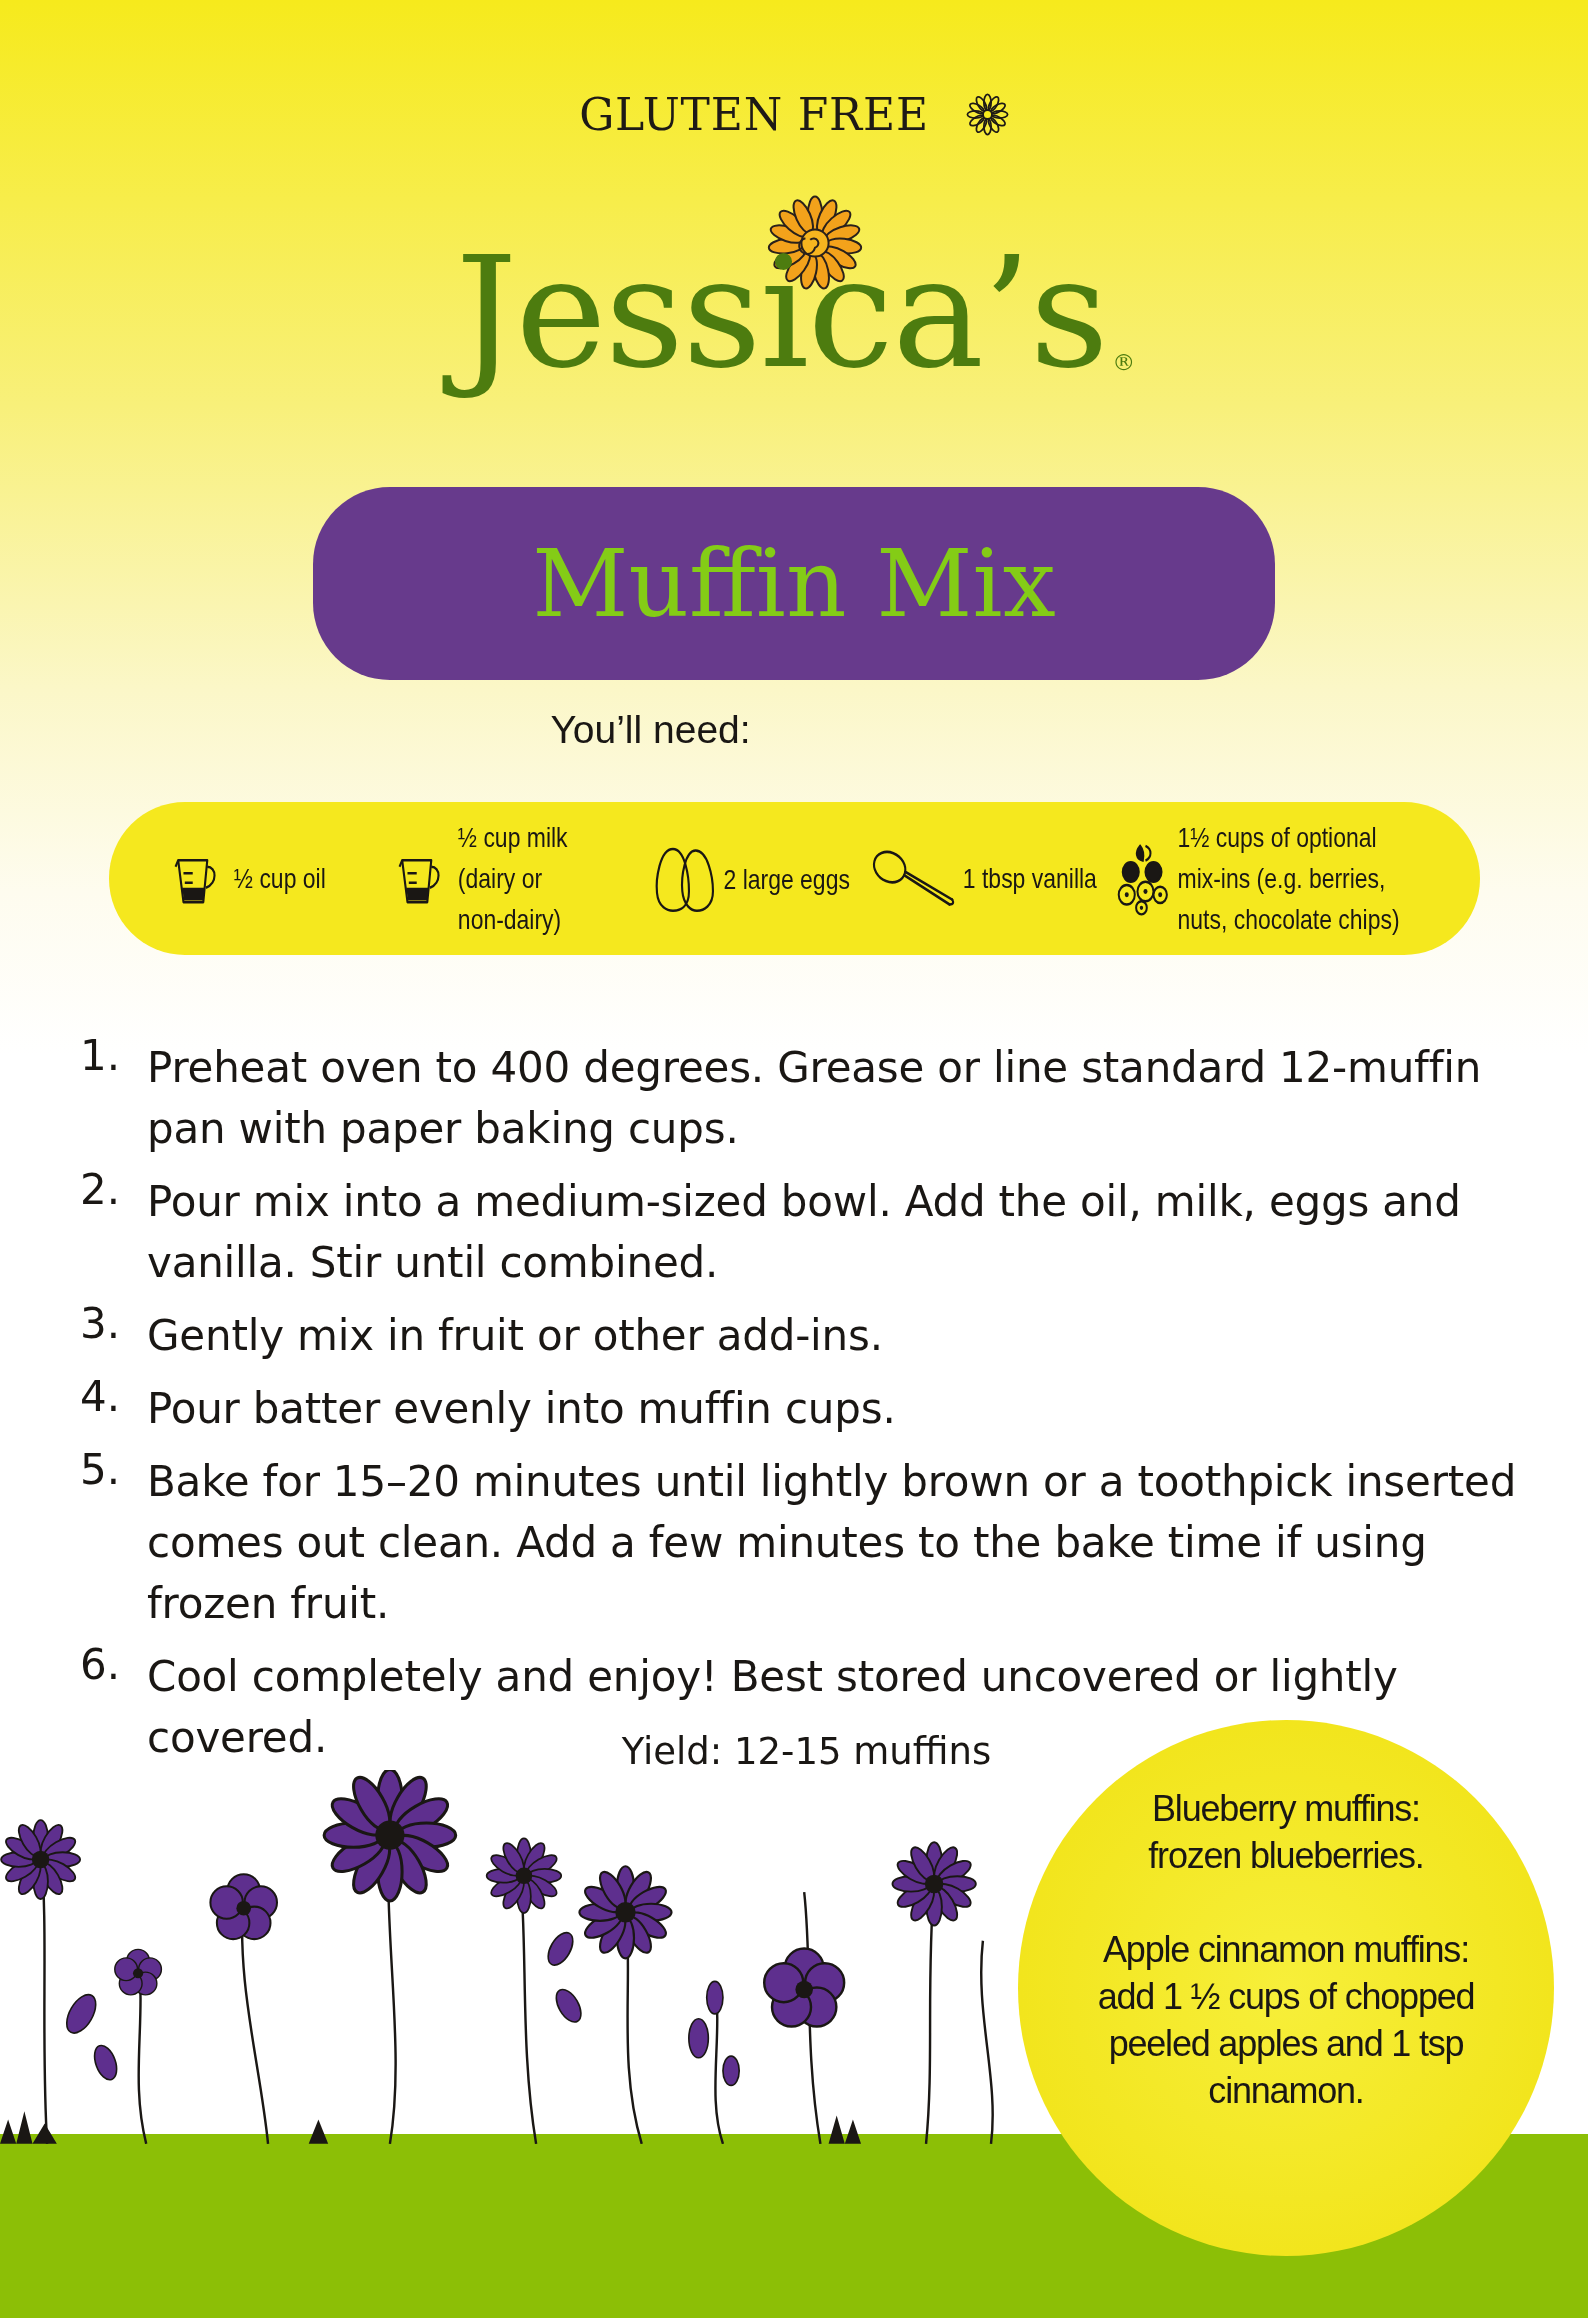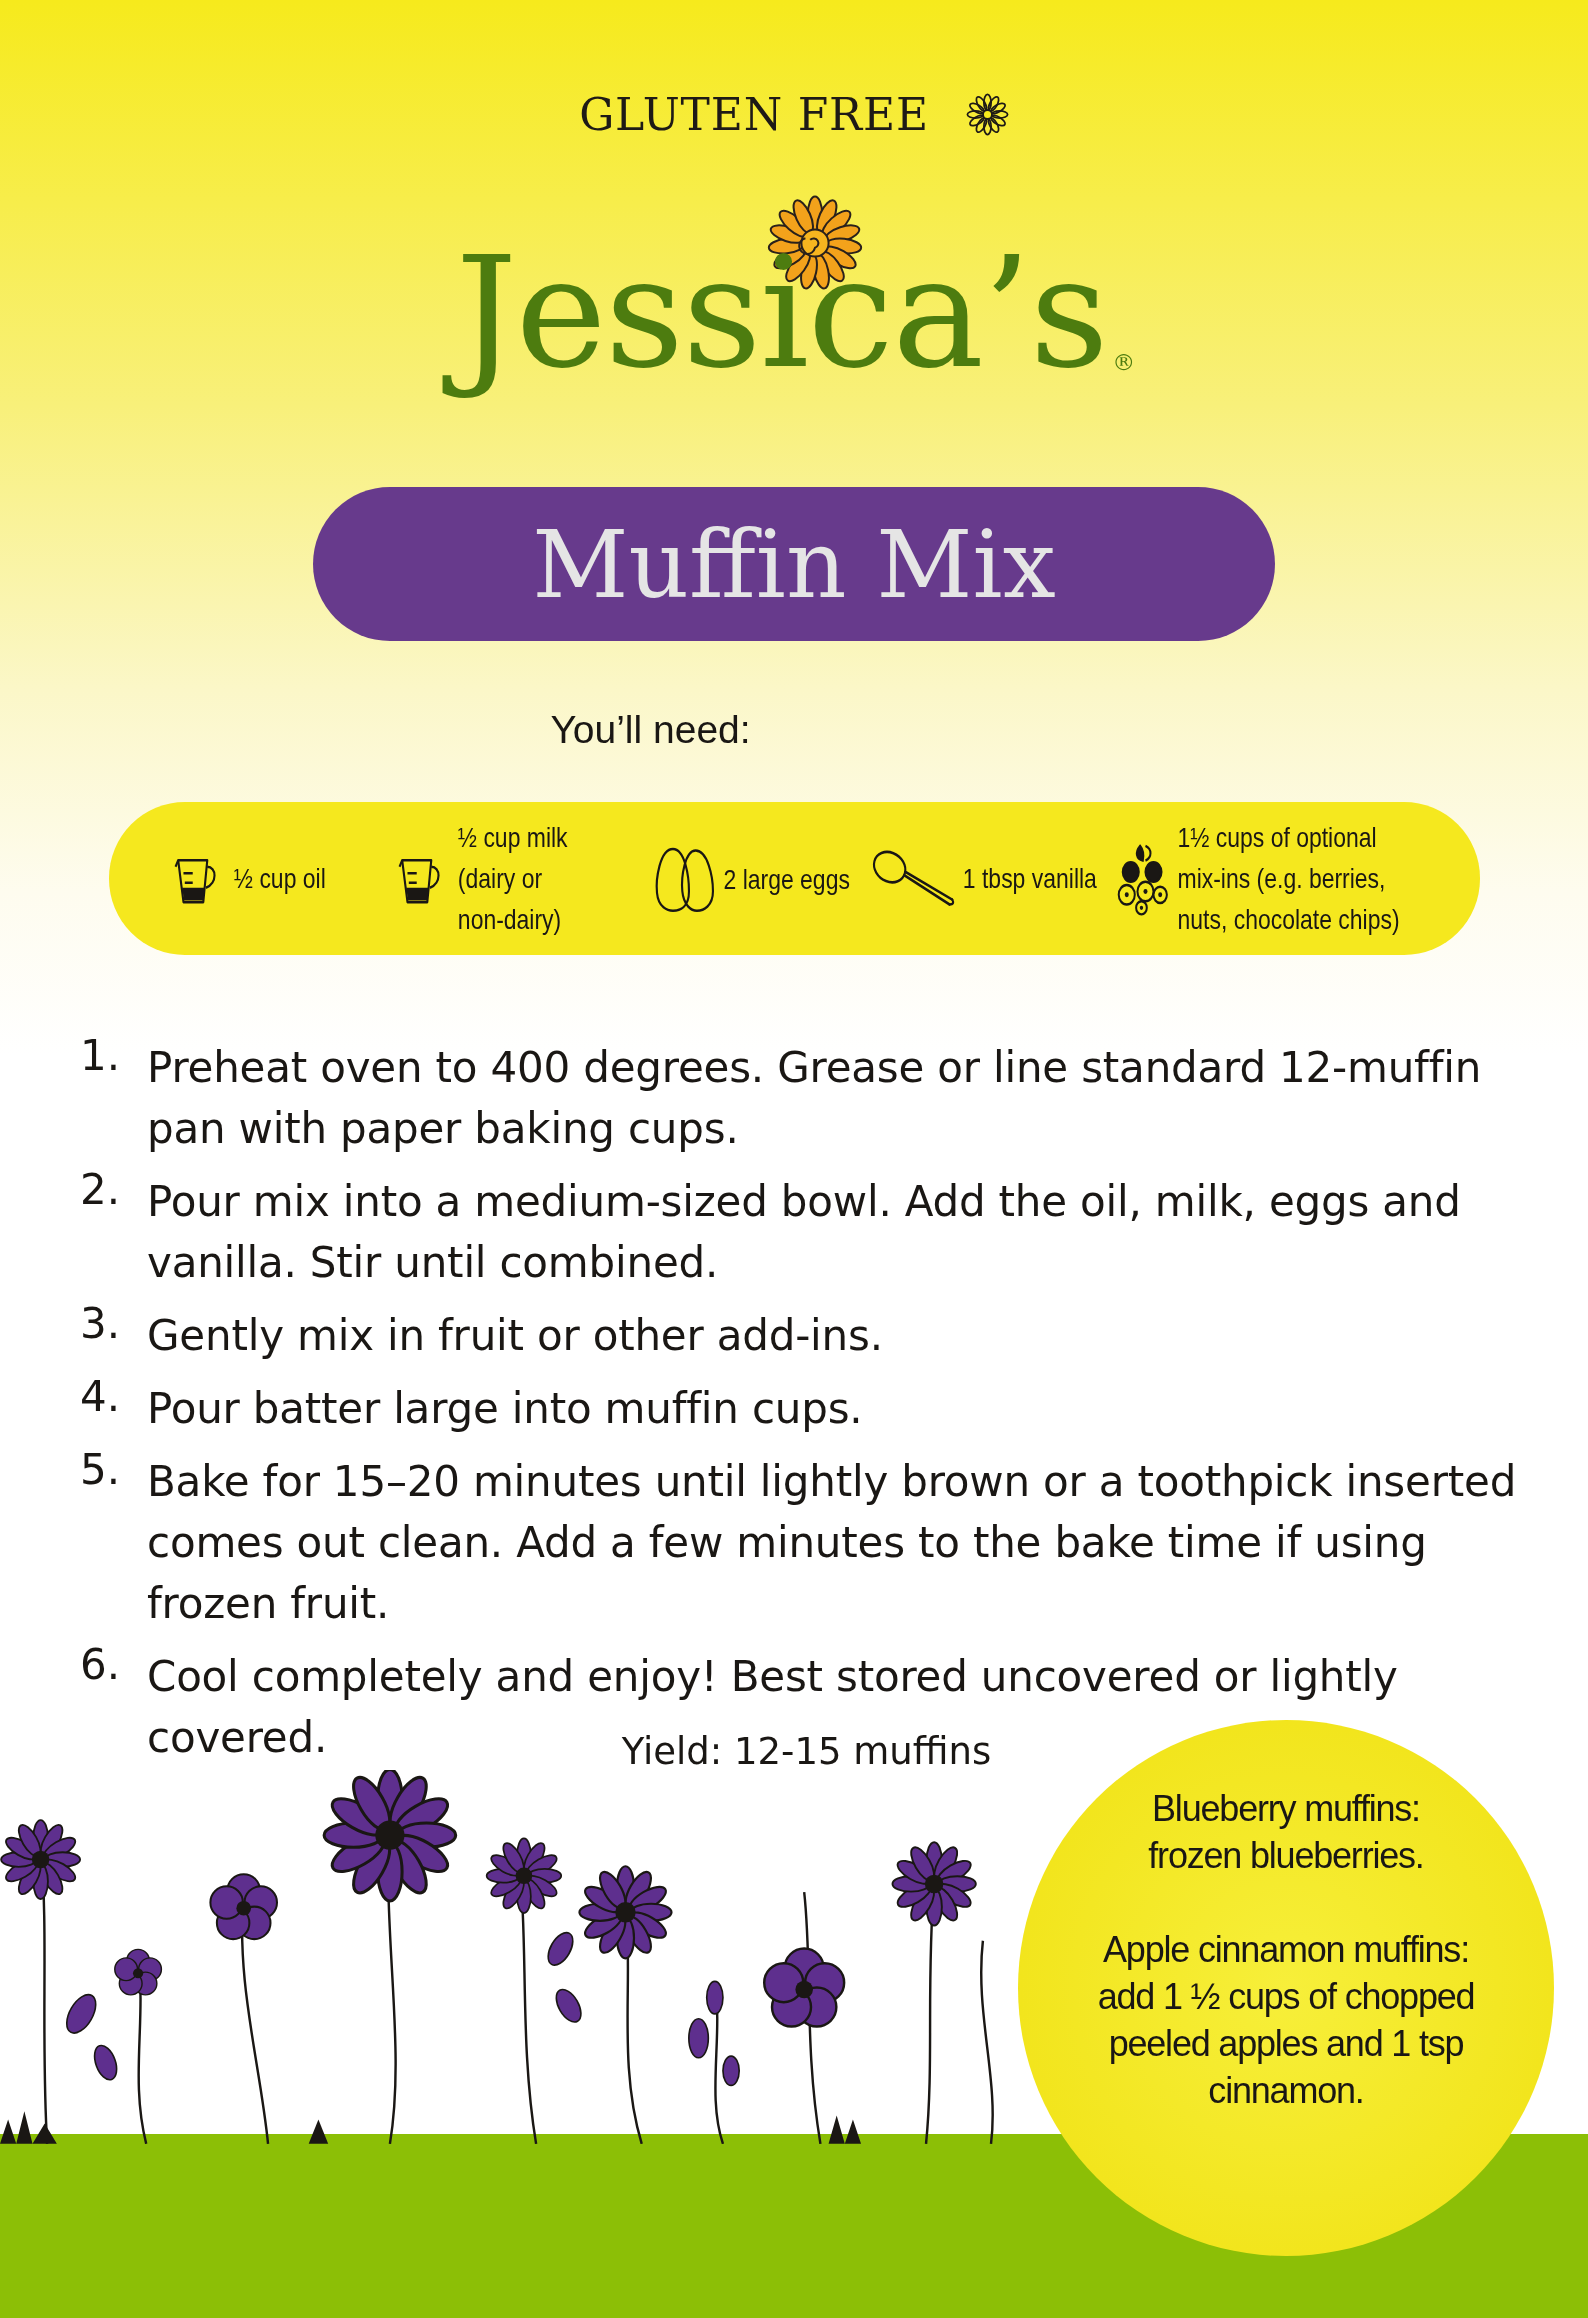--- a/index.html
+++ b/index.html
@@ -16,22 +16,22 @@
   }
   .badge-flower { width: 45px; height: 45px; display: inline-block; }
   .brand {
     left: 0; width: 1589px; top: 236px; text-align: center;
     font-family: "DejaVu Serif", serif; font-size: 154px; line-height: 154px; color: #4d7c0f;
     letter-spacing: -1.6px;
   }
   .brand sup { font-size: 23px; vertical-align: top; position: relative; top: 49px; margin-left: 4.9px; }
   .logo-flower { left: 767px; top: 195px; width: 96px; height: 96px; }
   .pill {
-    left: 313px; top: 487px; width: 962px; height: 154px; border-radius: 77px;
-    background: #673a8c; color: #e5e5e5;
+    left: 313px; top: 487px; width: 962px; height: 193px; border-radius: 77px;
+    background: #673a8c; color: #84cc16;
     display: flex; align-items: center; justify-content: center;
     font-family: "DejaVu Serif", serif; font-size: 94px;
   }
   .need-title {
     left: 0; width: 1301px; top: 708px; text-align: center;
     font-family: "Liberation Sans", sans-serif; font-size: 39px; color: #1a1714;
   }
   .ingredients {
     left: 109px; top: 802px; width: 1371px; height: 153px; border-radius: 76px;
     background: #f5e81e;
@@ -222,21 +222,21 @@
   <li>
     <span class="num">2.</span>
     <span class="txt">Pour mix into a medium-sized bowl. Add the oil, milk, eggs and vanilla. Stir until combined.</span>
   </li>
   <li>
     <span class="num">3.</span>
     <span class="txt">Gently mix in fruit or other add-ins.</span>
   </li>
   <li>
     <span class="num">4.</span>
-    <span class="txt">Pour batter large into muffin cups.</span>
+    <span class="txt">Pour batter evenly into muffin cups.</span>
   </li>
   <li>
     <span class="num">5.</span>
     <span class="txt">Bake for 15–20 minutes until lightly brown or a toothpick inserted comes out clean. Add a few minutes to the bake time if using frozen fruit.</span>
   </li>
   <li>
     <span class="num">6.</span>
     <span class="txt">Cool completely and enjoy! Best stored uncovered or lightly covered.</span>
   </li>
 </ol>

